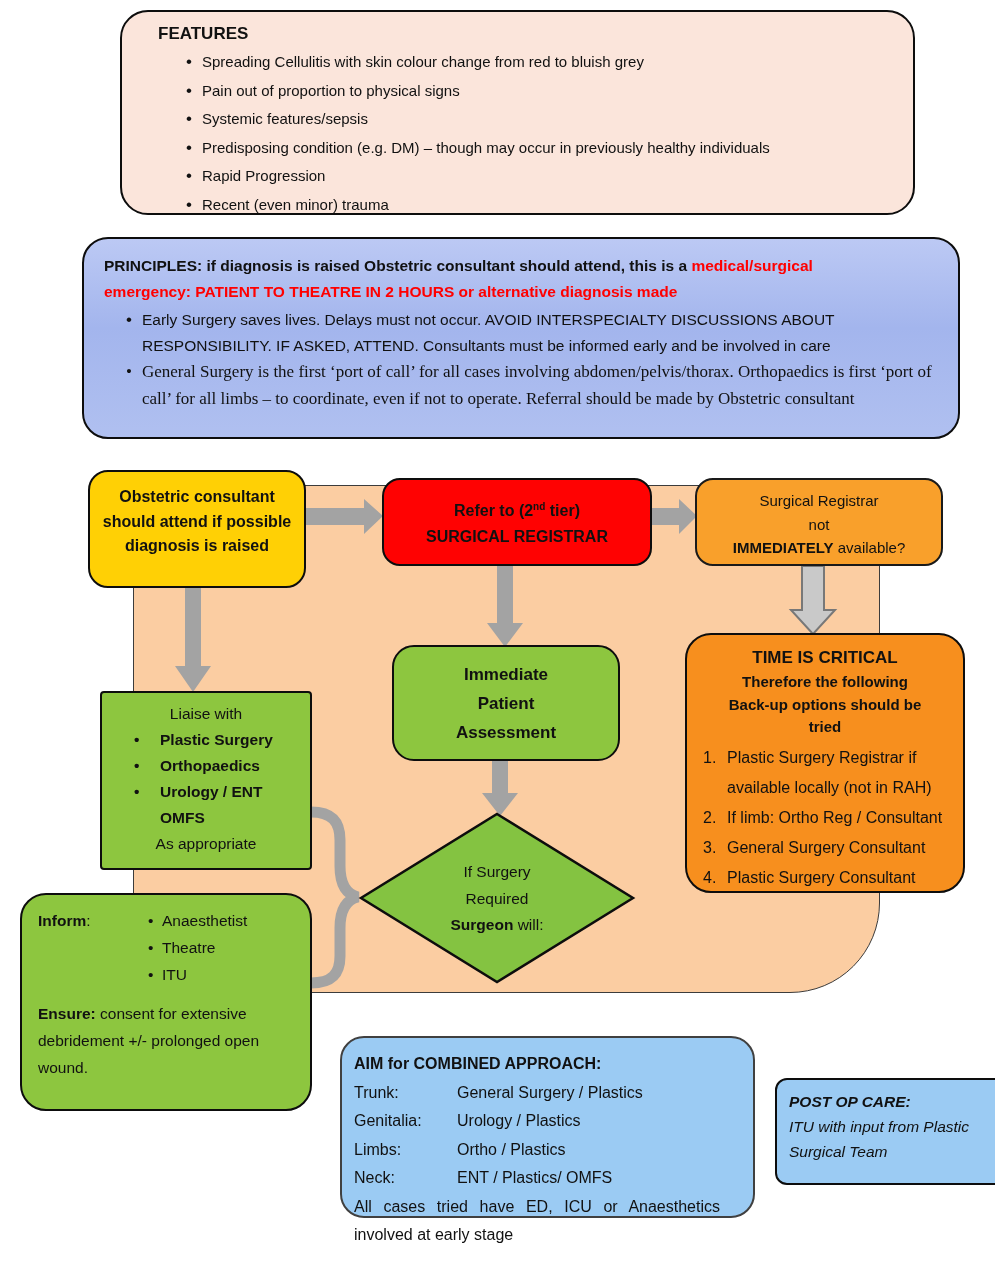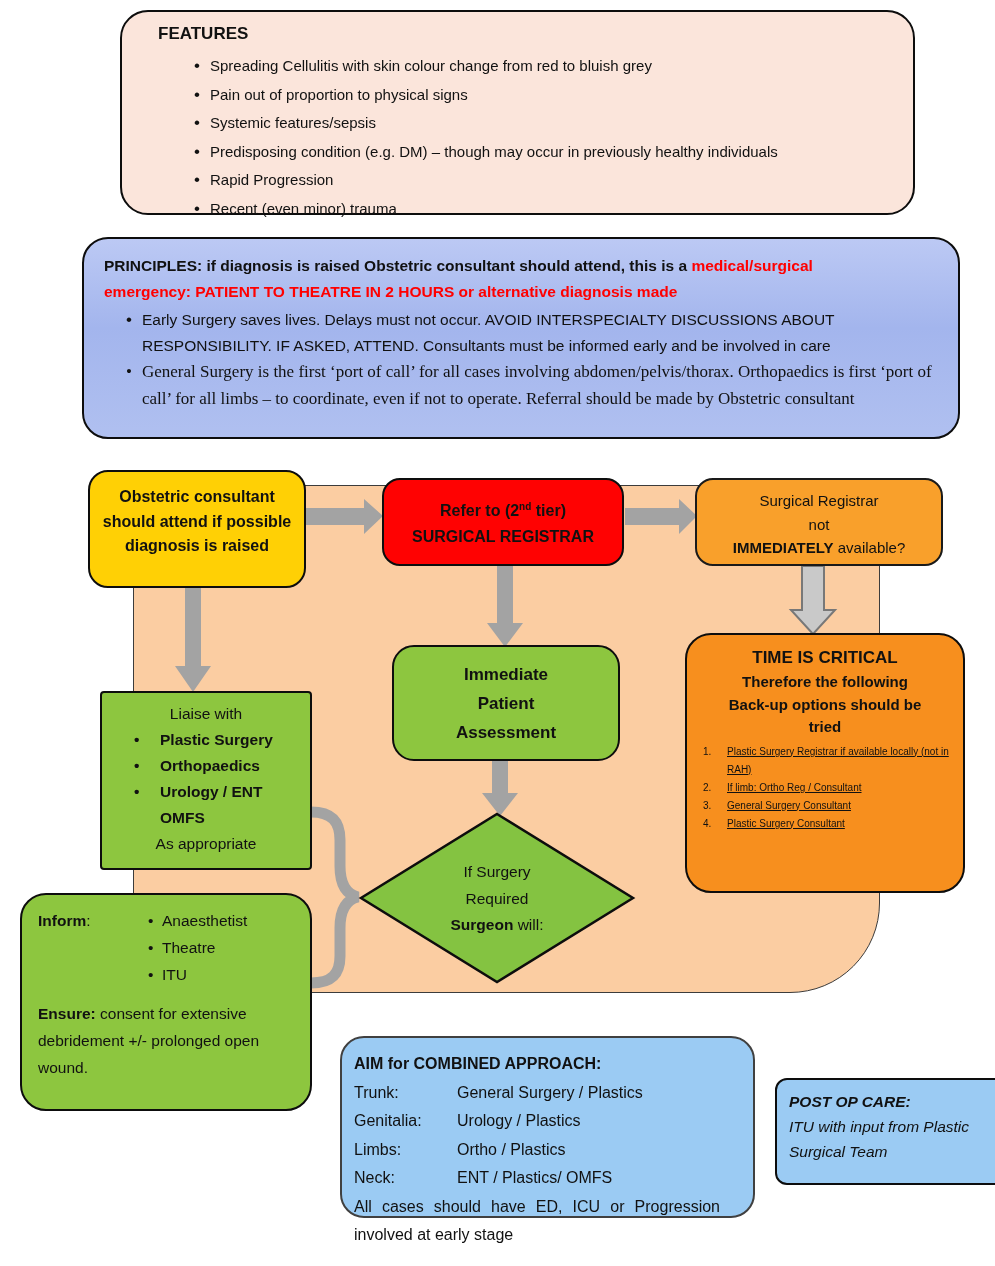--- a/index.html
+++ b/index.html
@@ -4,21 +4,21 @@
 <style>
   html,body{margin:0;padding:0;background:#fff;}
   .page{position:relative;width:995px;height:1266px;background:#fff;overflow:hidden;
         font-family:"Liberation Sans",sans-serif;color:#111;}
   .box{position:absolute;box-sizing:border-box;border:2.5px solid #0d0d0d;}
 
   
   .features{left:120px;top:10px;width:795px;height:205px;background:#FBE5DB;
             border-radius:28px;border-width:2.5px;padding:10px 22px;}
   .features h2{margin:2px 0 4px 14px;font-size:17px;}
-  .features ul{margin:8px;padding:0;list-style:none;}
+  .features ul{margin:0;padding:0;list-style:none;}
   .features li{position:relative;padding-left:58px;font-size:15px;line-height:28.5px;}
   .features li::before{content:"•";position:absolute;left:42px;font-size:17px;}
 
   .principles{left:82px;top:237px;width:878px;height:202px;
               background:linear-gradient(180deg,#BCC9F4 0%,#A3B5ED 45%,#B0C0F0 100%);
               border-radius:26px;border-width:2.5px;padding:12px 18px 10px 18px;}
   .principles .ptitle{font-size:15.5px;font-weight:bold;line-height:26px;margin:2px 0 2px 2px;}
   .red{color:#FF0000;}
   .principles ul{margin:1px 0 0 0;padding:0;list-style:none;}
   .principles li{position:relative;padding-left:40px;font-size:15.5px;line-height:26px;}
@@ -28,21 +28,21 @@
   
   .peach{position:absolute;left:133px;top:485px;width:747px;height:508px;
          background:#FBCDA2;border:1.5px solid #3c3c3c;box-sizing:border-box;
          border-radius:55px 55px 90px 60px;}
   svg.overlay{position:absolute;left:0;top:0;}
 
   .node{position:absolute;box-sizing:border-box;text-align:center;font-weight:bold;}
   .obstetric{left:88px;top:470px;width:218px;height:118px;background:#FFD005;
              border:2.5px solid #0d0d0d;border-radius:20px;font-size:16px;line-height:24.5px;
              padding:13px 10px;}
-  .refer{left:382px;top:478px;width:242px;height:88px;background:#FF0202;
+  .refer{left:382px;top:478px;width:270px;height:88px;background:#FF0202;
          border:2.5px solid #0d0d0d;border-radius:18px;font-size:16px;line-height:26px;
          padding:14px 6px;}
   .refer sup{font-size:10px;vertical-align:super;}
   .registrar{left:695px;top:478px;width:248px;height:88px;background:#F9A02B;
              border:2px solid #1a1a1a;border-radius:18px;font-size:15px;line-height:23.5px;
              padding:9px 6px;font-weight:normal;}
   .assessment{left:392px;top:645px;width:228px;height:116px;background:#8DC63F;
               border:2.5px solid #0d0d0d;border-radius:22px;font-size:17px;line-height:29px;
               padding:13px 40px;}
   .liaise{left:100px;top:691px;width:212px;height:179px;background:#8DC63F;
@@ -53,21 +53,21 @@
   .liaise li{position:relative;padding-left:48px;font-weight:bold;}
   .liaise li::before{content:"•";position:absolute;left:22px;}
   .liaise .cont{padding-left:48px;font-weight:bold;}
   .liaise .lfoot{text-align:center;}
   .timebox{left:685px;top:633px;width:280px;height:260px;background:#F78F1E;
            border:2.5px solid #0d0d0d;border-radius:26px;padding:10px 12px;
            font-weight:normal;}
   .timebox .ttitle{font-size:17px;font-weight:bold;line-height:26px;}
   .timebox .tsub{font-size:15px;font-weight:bold;line-height:22.5px;width:210px;margin:0 auto;}
   .timebox ol{margin:4px 0 0 0;padding:0;list-style:none;counter-reset:tb;text-align:left;}
-  .timebox ol li{position:relative;padding-left:28px;font-size:10px;line-height:18px;counter-increment:tb;text-decoration:underline;}
+  .timebox ol li{position:relative;padding-left:28px;font-size:16px;line-height:30px;counter-increment:tb;}
   .timebox ol li::before{content:counter(tb) ".";position:absolute;left:4px;}
   .inform{left:20px;top:893px;width:292px;height:218px;background:#8DC63F;
           border:2.5px solid #0d0d0d;border-radius:26px;font-size:15.5px;line-height:27px;
           font-weight:normal;text-align:left;padding:12px 16px;}
   .inform .irow{display:flex;}
   .inform .ilabel{width:110px;}
   .inform ul{margin:0;padding:0;list-style:none;}
   .inform li{position:relative;padding-left:14px;}
   .inform li::before{content:"•";position:absolute;left:0;}
   .inform .ensure{margin-top:12px;width:225px;}
@@ -203,21 +203,21 @@
     <span>Required</span><br>
     <span class="b">Surgeon</span><span> will:</span>
   </div>
 
   <div class="node aim">
     <div class="atitle">AIM for COMBINED APPROACH:</div>
     <div class="arow"><span class="alabel">Trunk:</span><span>General Surgery / Plastics</span></div>
     <div class="arow"><span class="alabel">Genitalia:</span><span>Urology / Plastics</span></div>
     <div class="arow"><span class="alabel">Limbs:</span><span>Ortho / Plastics</span></div>
     <div class="arow"><span class="alabel">Neck:</span><span>ENT / Plastics/ OMFS</span></div>
-    <p class="afoot">All cases should have ED, ICU or Progression involved at early stage</p>
+    <p class="afoot">All cases tried have ED, ICU or Anaesthetics involved at early stage</p>
   </div>
 
   <div class="node postop">
     <div class="pttl">POST OP CARE:</div>
     <div>ITU with input from Plastic Surgical Team</div>
   </div>
 
 </div>
 
 </body></html>

